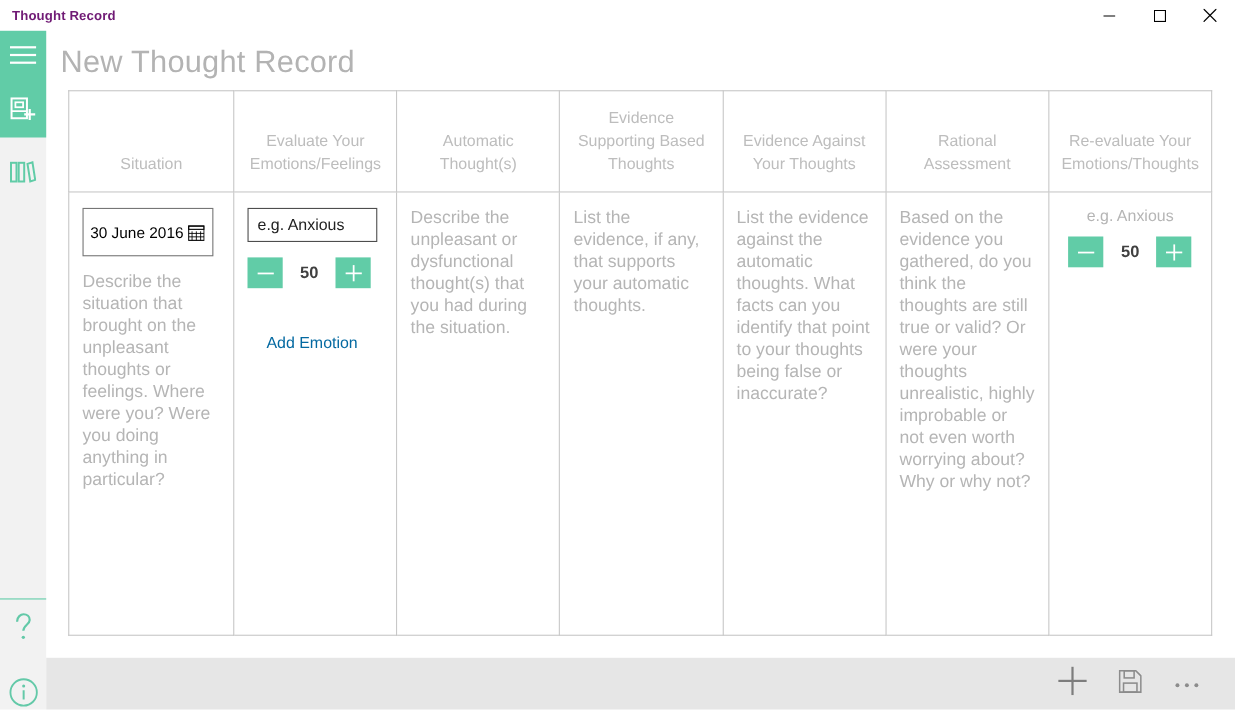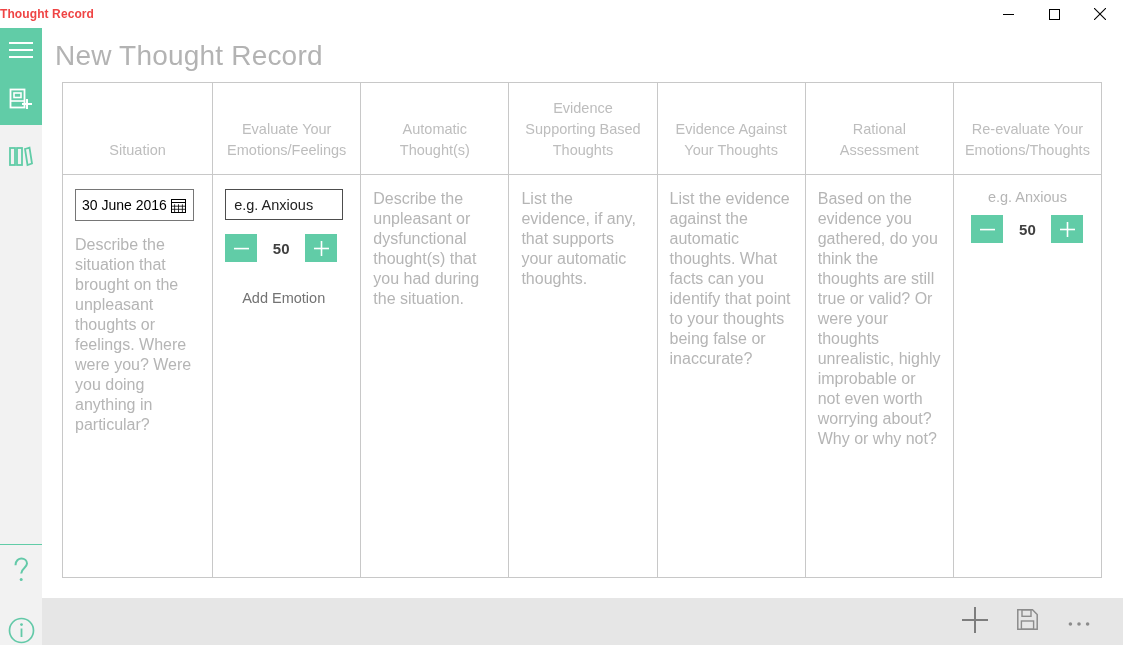--- a/index.html
+++ b/index.html
@@ -17,21 +17,22 @@
     position: absolute;
     top: 0; left: 0;
     width: 1123px; height: 28px;
     background: #ffffff;
     display: flex;
     align-items: center;
   }
   #titlebar-text {
     font-size: 12px;
     font-weight: bold;
-    color: #ef4444;
+    color: #701a75;
+    padding-left: 11px;
     letter-spacing: 0.1px;
   }
   .win-controls {
     position: absolute;
     right: 0; top: 0;
     height: 28px;
     display: flex;
   }
   .win-btn {
     width: 46px; height: 28px;
@@ -122,21 +123,21 @@
   .col-situation  { width: 150px; }
   .col-emotions   { width: 148px; }
   .col-automatic  { width: 148px; }
   .col-supporting { width: 148px; }
   .col-against    { width: 148px; }
   .col-rational   { width: 148px; }
   .col-reevaluate { width: 148px; }
 
   
   .date-wrap {
-    width: 119px; height: 32px;
+    width: 119px; height: 44px;
     border: 1px solid #767676;
     background: #fff;
     display: flex;
     align-items: center;
     padding: 0 4px 0 6px;
     margin-bottom: 14px;
     overflow: hidden;
   }
   .date-value {
     font-size: 14px;
@@ -176,23 +177,23 @@
   }
   .step-val {
     width: 48px;
     text-align: center;
     font-size: 15px;
     font-weight: bold;
     color: #404040;
   }
 
   .add-emotion {
-    margin-top: 28px;
+    margin-top: 42px;
     font-size: 14.5px;
-    color: #737373;
+    color: #0369a1;
     text-align: center;
     padding-right: 6px;
   }
 
   
   .reeval-label {
     text-align: center;
     font-size: 14.5px;
     color: #b5b5b5;
     margin-bottom: 10px;

